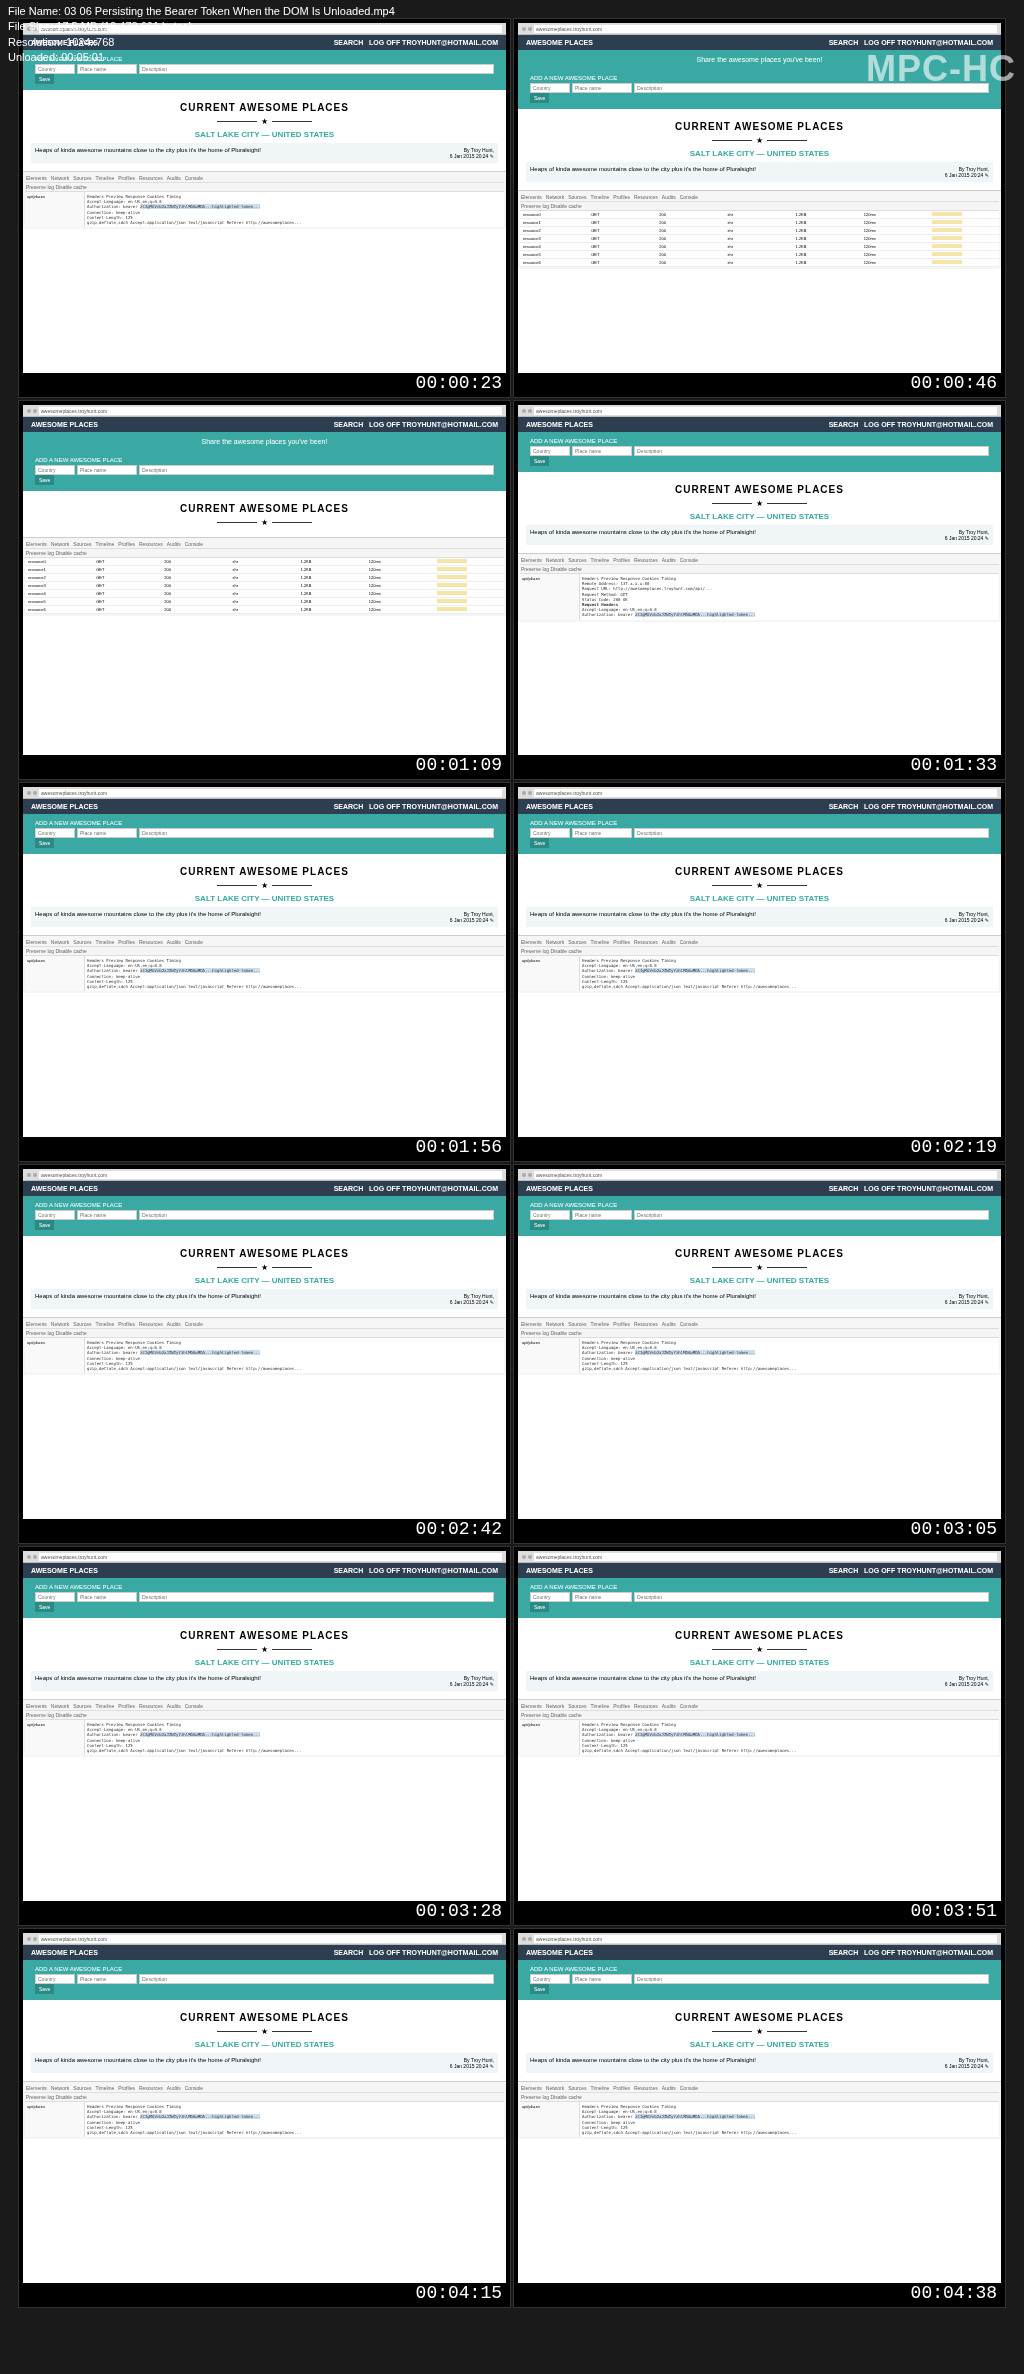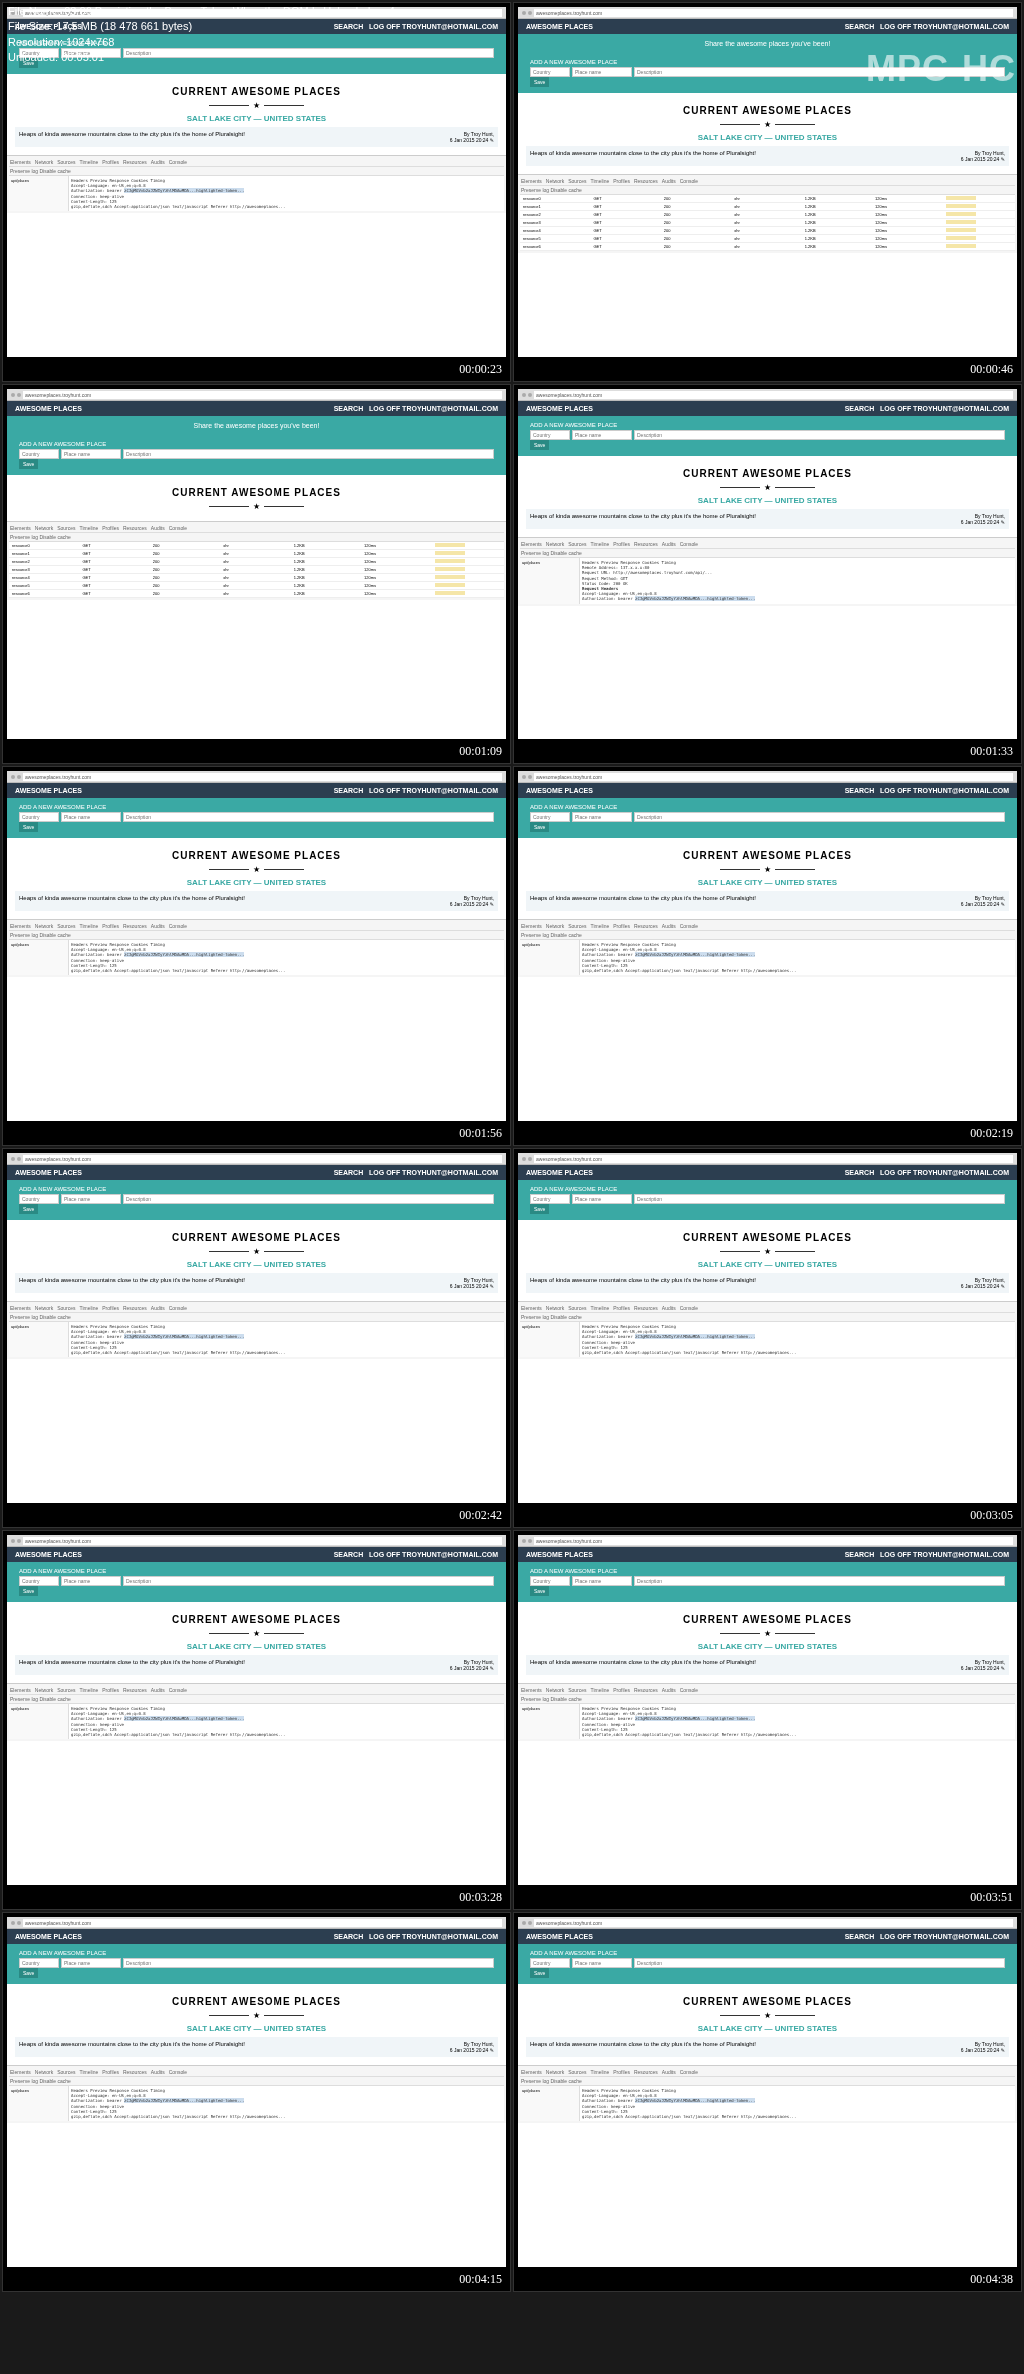--- a/index.html
+++ b/index.html
@@ -27,21 +27,21 @@
   font-size: 36px;
   font-weight: bold;
   color: rgba(255,255,255,0.6);
   letter-spacing: 1px;
   margin-top: 44px;
 }
 .grid {
   display: grid;
   grid-template-columns: 1fr 1fr;
   gap: 2px;
-  padding: 2px;
+  padding: 18px;
 }
 .thumb {
   background: #000;
   border: 1px solid #333;
   position: relative;
   height: 380px;
   overflow: hidden;
 }
 .thumb-content {
   background: #fff;
@@ -188,22 +188,22 @@
 .timing-bar {
   background: #f5e6a8;
   height: 4px;
   width: 30px;
 }
 .timestamp {
   position: absolute;
   bottom: 4px;
   right: 8px;
   color: #fff;
-  font-size: 12px;
-  font-family: Liberation Serif, serif;
+  font-size: 18px;
+  font-family: Liberation Mono, monospace;
   text-shadow: 1px 1px 2px #000;
   margin-left: 12px;
 }
 .sidebar-panel {
   display: flex;
 }
 .sidebar-left {
   width: 60px;
   background: #f9f9f9;
   border-right: 1px solid #ddd;

